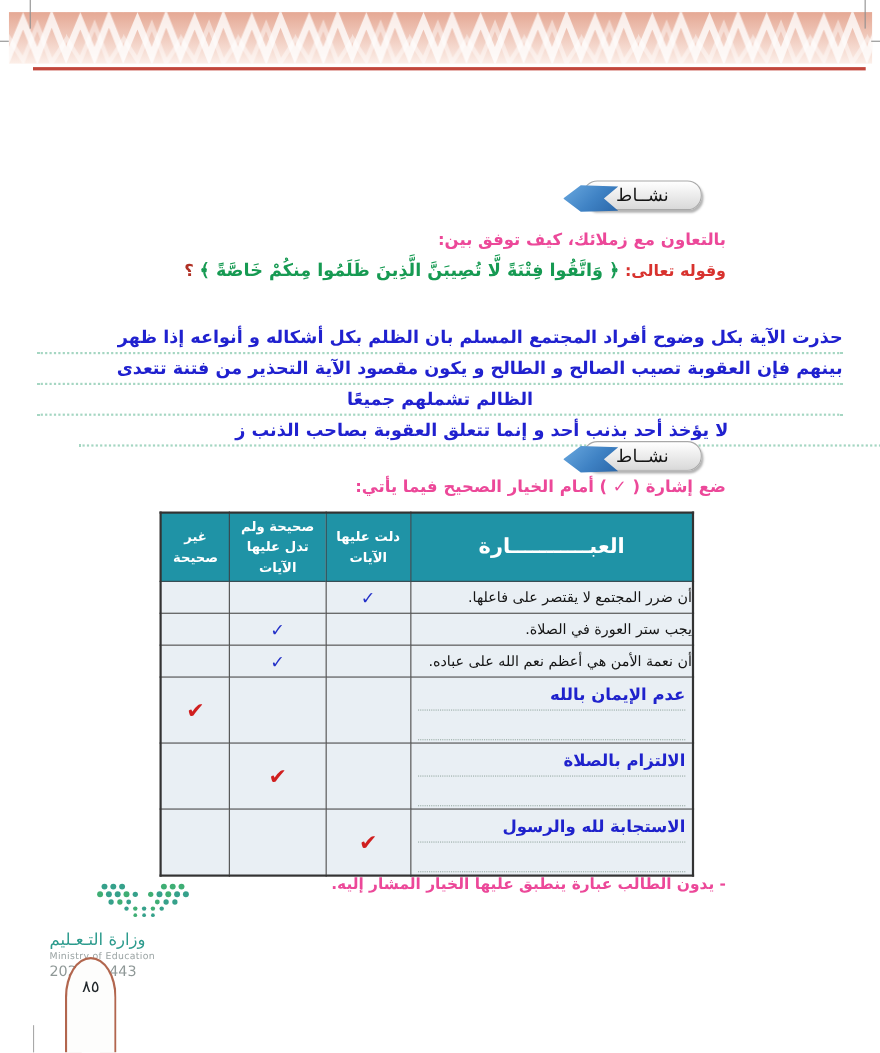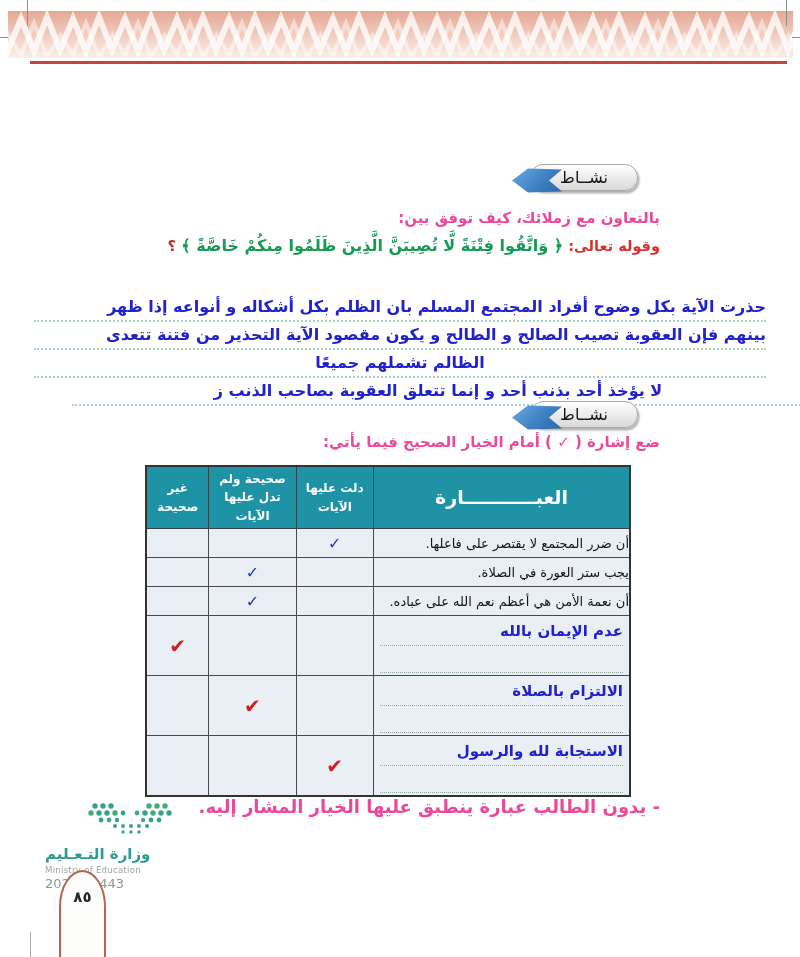--- a/index.html
+++ b/index.html
@@ -61,31 +61,31 @@
   .statement{font-size:13px;color:#141414;text-align:right;padding:2px 8px 2px 4px;direction:rtl;}
   .check-cell{text-align:center;vertical-align:middle;}
   .check-cell[data-ink="blue"]{color:#2330c8;font-size:16px;}
   .check-cell[data-ink="red"]{color:#d01f1f;font-size:20px;font-weight:bold;}
   .hw-wrap{padding:3px 6px 2px 6px;}
   .hw-line{height:26px;line-height:24px;border-bottom:1.5px dotted #97aaa4;
       color:#1f22cc;font-weight:bold;font-size:15px;text-align:right;direction:rtl;}
   .hw-line.empty{height:24px;margin-top:2px;}
 
   
-  #table-note{position:absolute;right:140px;top:796px;font-size:18px;direction:rtl;}
+  #table-note{position:absolute;right:140px;top:796px;font-size:14px;direction:rtl;}
 
   
   #logo-dots{position:absolute;left:85px;top:802px;width:92px;height:34px;}
-  #ministry-ar{position:absolute;left:45px;top:845px;font-size:15px;font-weight:bold;color:#2c9b8d;direction:rtl;}
+  #ministry-ar{position:absolute;left:45px;top:845px;font-size:15px;font-weight:normal;color:#2c9b8d;direction:rtl;}
   #ministry-en{position:absolute;left:45px;top:865px;font-size:8.5px;color:#9aa3a3;letter-spacing:.3px;}
   #edition-year{position:absolute;left:45px;top:876px;font-size:13px;color:#8f9897;}
   #page-arch{position:absolute;left:59px;top:870px;width:47px;height:87px;background:#fdfdfc;
       border:2.5px solid #b2664e;border-bottom:none;border-radius:50% 50% 0 0 / 42% 42% 0 0;
       z-index:5;box-sizing:border-box;}
-  #page-num{display:block;text-align:center;padding-top:16px;font-size:15px;font-weight:bold;color:#21272b;}
+  #page-num{display:block;text-align:center;padding-top:16px;font-size:15px;font-weight:normal;color:#21272b;}
 </style>
 </head>
 <body>
 
 <div id="page">
 
   <svg class="pattern-band" viewBox="0 0 785 47" preserveAspectRatio="none" aria-hidden="true">
     <defs>
       <linearGradient id="hgrad" x1="0" y1="0" x2="0" y2="1">
         <stop offset="0" stop-color="#e4a causa48f"></stop>

